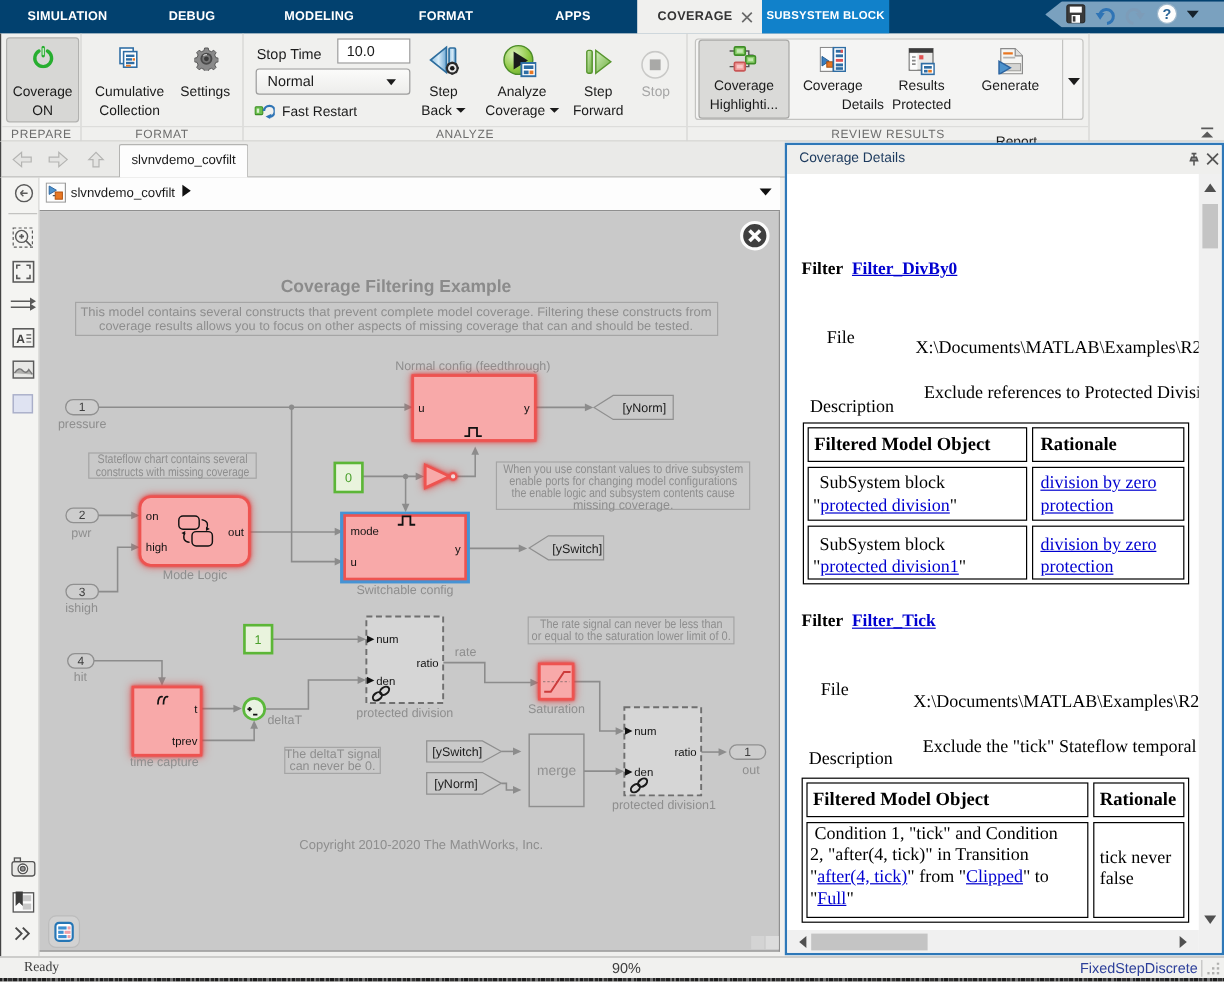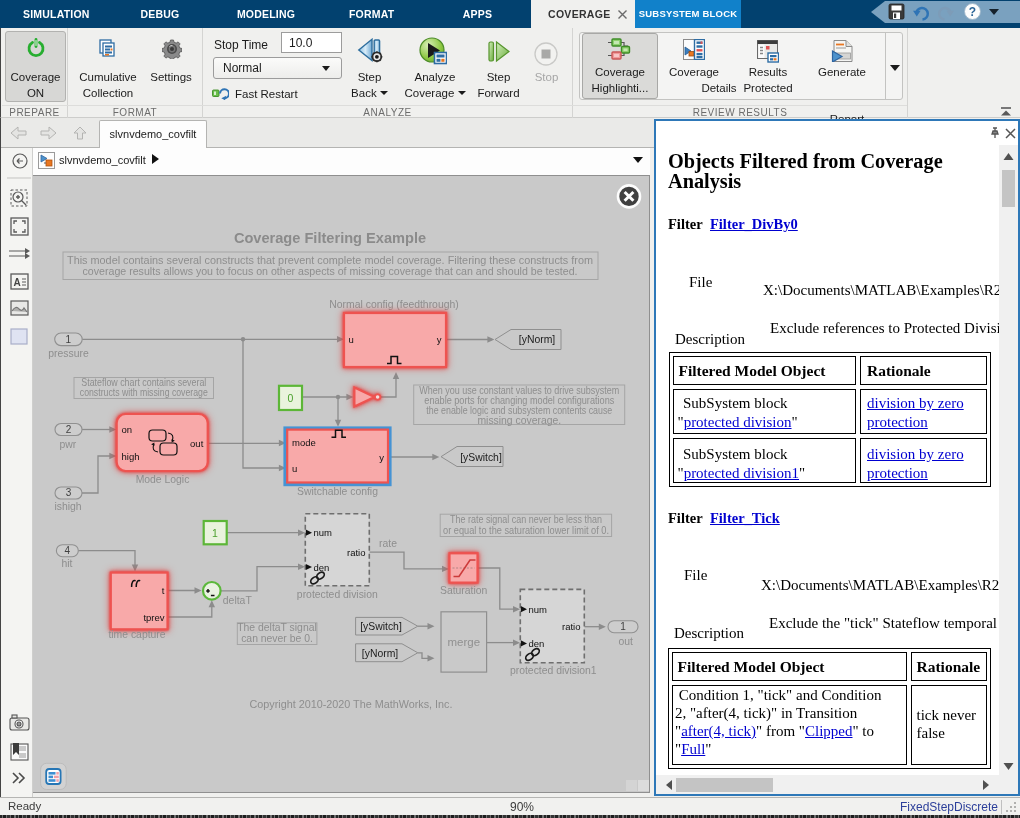--- a/index.html
+++ b/index.html
@@ -573,22 +573,24 @@
         <rect x="20.8" y="599.6" width="5" height="2.6" fill="#f0a0a8"></rect>
     <rect x="15.5" y="603.2" width="7" height="2.6" fill="#3d8fd1"></rect>
         <rect x="23.3" y="603.2" width="2.5" height="2.6" fill="#f0a0a8"></rect>
 
     <rect x="593" y="604" width="11" height="11" fill="#d4d4d4"></rect>
     <rect x="605" y="604" width="11" height="11" fill="#dcdcdc"></rect>
   </svg>
   </div>
 
   <div id="panel">
+    <div id="panel-header">
+        <div class="t">Coverage Details</div>
+      </div>
     <div id="panel-content">
-      <div class="ser" style="left:12px;top:6px;font-size:20.3px;font-weight:bold;line-height:20px;">Objects Filtered from Coverage<br>Analysis</div>
       <div class="ser" style="left:12px;top:71px;font-size:14.5px;font-weight:bold;">Filter <a class="lnk" style="margin-left:4px;">Filter_DivBy0</a></div>
       <div class="ser" style="left:33px;top:129px;font-size:15px;">File</div>
       <div class="ser" style="left:107px;top:137px;font-size:15px;">X:\Documents\MATLAB\Examples\R2023b\slcoverage</div>
       <div class="ser" style="left:19px;top:186px;font-size:15px;">Description</div>
       <div class="ser" style="left:114px;top:175px;font-size:15px;">Exclude references to Protected Division lib</div>
 
       <div class="abs" style="left:13px;top:207px;width:322px;height:135px;border:1px solid #000;"></div>
       <div class="abs" style="left:17px;top:211px;width:183px;height:29px;border:1px solid #000;"></div>
       <div class="abs" style="left:204px;top:211px;width:127px;height:29px;border:1px solid #000;"></div>
       <div class="ser" style="left:22.5px;top:217px;font-size:15.5px;font-weight:bold;font-family:'Liberation Serif',serif;">Filtered Model Object</div>
@@ -643,21 +645,21 @@
         </svg>
     </div>
     <div class="abs" style="left:348px;top:5px;width:13px;height:13px;">
       <svg width="13" height="13">
           <path d="M2,2 L11,11 M11,2 L2,11" stroke="#555" stroke-width="1.5"></path>
         </svg>
     </div>
   </div>
 
   <div id="statusbar">
-    <div class="abs" style="left:8px;top:2px;">Ready</div>
+    <div class="abs" style="left:20px;top:2px;font-family:Liberation Serif, serif;">Ready</div>
     <div class="abs" style="left:510px;top:2px;font-size:12px;">90%</div>
     <div class="abs" style="left:900px;top:2px;color:#2c3f9a;font-size:12px;">FixedStepDiscrete</div>
     <div class="abs" style="left:1001px;top:2px;width:1px;height:14px;background:#c0c0c0;"></div>
     <div class="abs" style="left:1006px;top:4px;width:12px;height:11px;">
       <svg width="12" height="11">
         <g fill="#b0b0ae">
             <rect x="8" y="0" width="2" height="2"></rect>
             <rect x="4" y="4" width="2" height="2"></rect>
             <rect x="8" y="4" width="2" height="2"></rect>
             <rect x="0" y="8" width="2" height="2"></rect>

